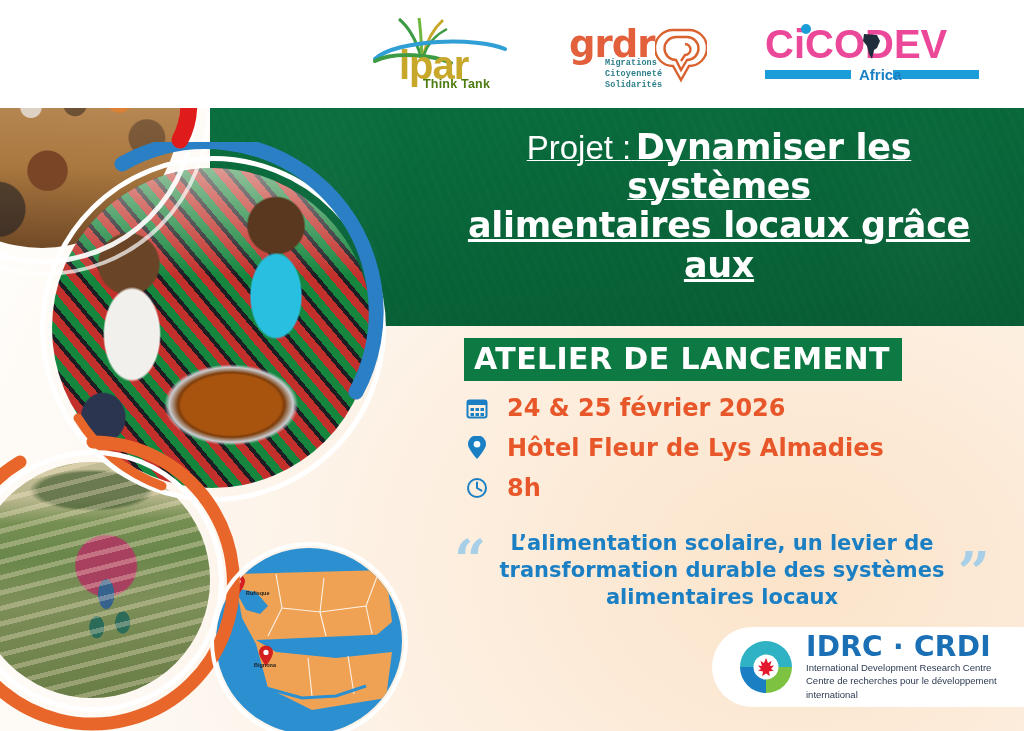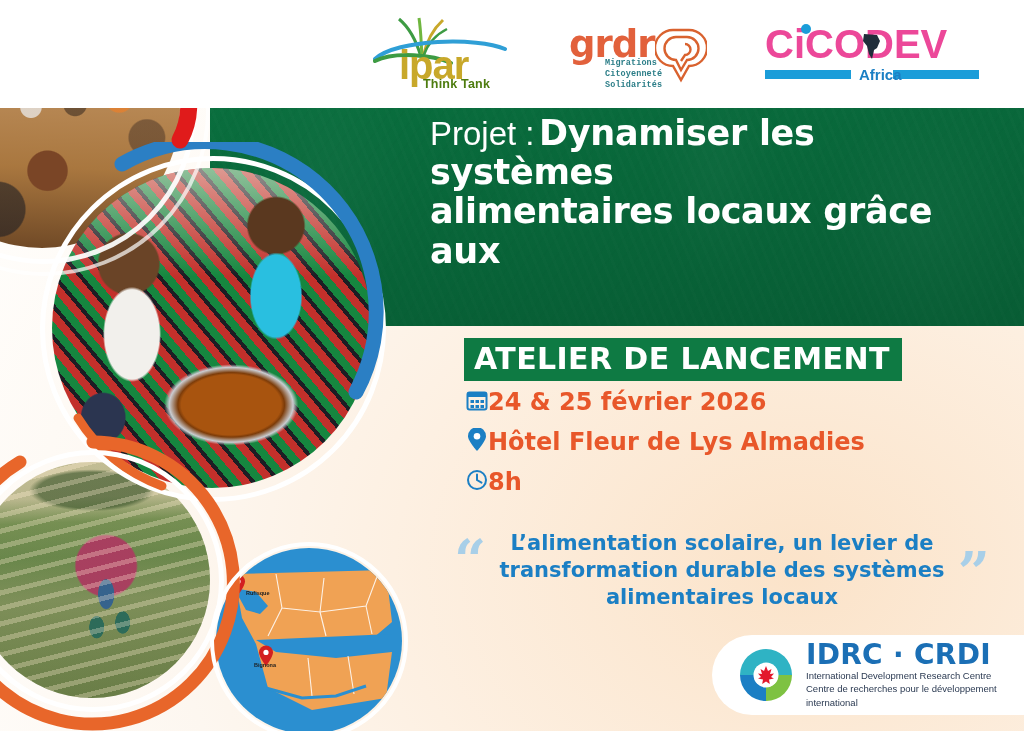--- a/index.html
+++ b/index.html
@@ -112,25 +112,27 @@
       repeating-linear-gradient(-54deg, rgba(0,0,0,.05) 0 2px, transparent 2px 11px),
       linear-gradient(120deg, #0d7a43 0%, #0a6c3c 45%, #0b5f36 100%);
   }
   .green-banner .tint {
     position: absolute; inset: 0;
     background: linear-gradient(180deg, rgba(8,106,60,.72), rgba(7,92,52,.80));
   }
 
   .hero-title {
     position: absolute;
-    top: 114px; left: 430px;
+    top: 128px; left: 430px;
     width: 578px;
     z-index: 4;
+    text-align: center;
     color: #ffffff;
     line-height: 1.12;
+    text-decoration: underline;
   }
   .hero-title .lead {
     font-weight: normal;
     font-size: 33px;
   }
   .hero-title .strong {
     font-weight: bold;
     font-size: 35px;
     font-family: "DejaVu Sans", sans-serif;
     letter-spacing: -.3px;
@@ -150,22 +152,23 @@
     z-index: 5;
   }
 
   .info-list {
     position: absolute;
     top: 388px; left: 466px;
     z-index: 5;
   }
   .info-row {
     display: flex;
+    align-items: center;
     height: 40px;
-    gap: 0;
+    gap: 19px;
   }
   .info-row .ico { width: 22px; height: 24px; display: block; flex: 0 0 22px; }
   .info-row .txt {
     font-size: 24px;
     font-weight: bold;
     color: #e8572a;
     font-family: "DejaVu Sans", sans-serif;
     white-space: nowrap;
   }
 
@@ -193,21 +196,21 @@
     font-weight: bold;
     color: #a8cfe8;
     font-family: "DejaVu Serif", serif;
   }
   .qmark-open { left: 6px; top: 2px; }
   .qmark-close { right: 6px; top: 14px; }
 
   
   .idrc-panel {
     position: absolute;
-    right: 0; bottom: 16px;
+    right: 0; bottom: 24px;
     width: 312px; height: 80px;
     background: #ffffff;
     border-radius: 40px 0 0 40px;
     display: flex;
     align-items: center;
     gap: 12px;
     padding-left: 26px;
     z-index: 6;
   }
   .idrc-emblem { width: 56px; height: 56px; flex: 0 0 56px; }

